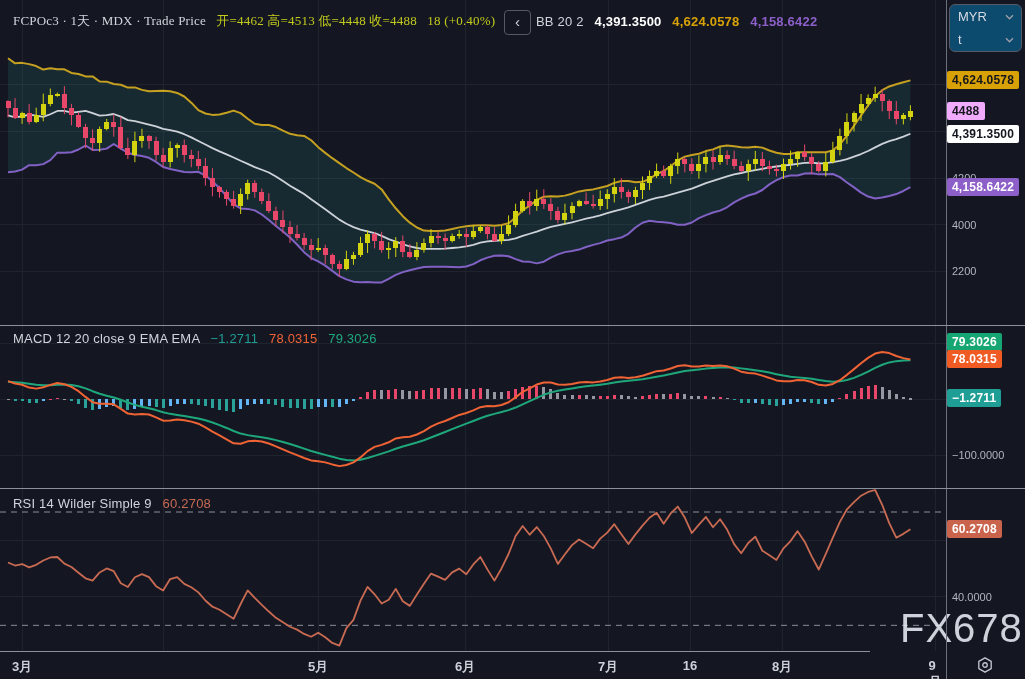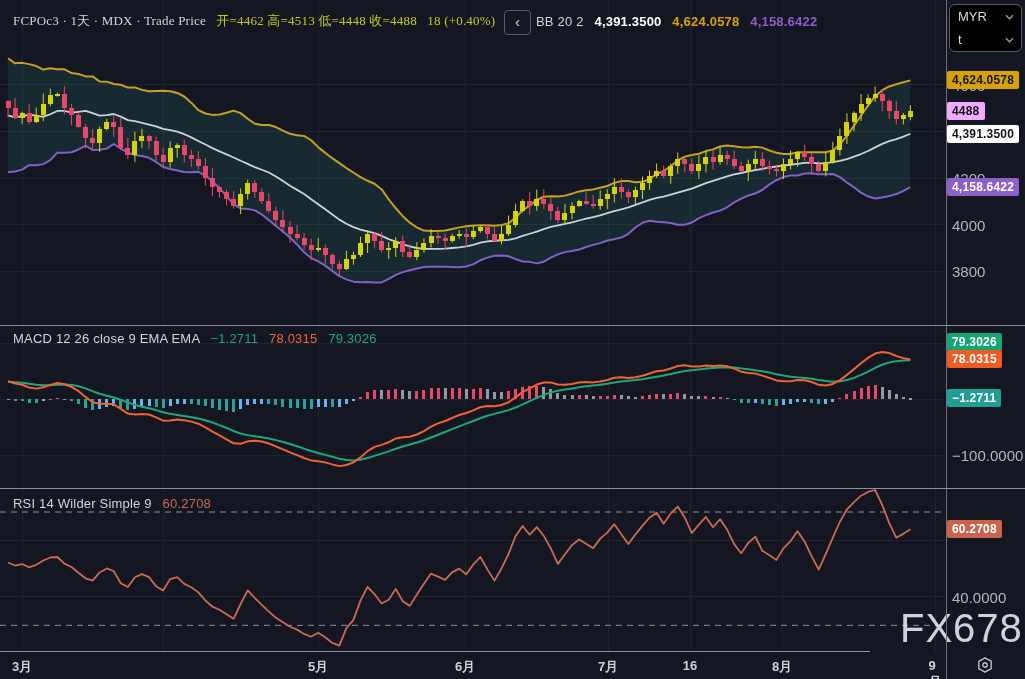--- a/index.html
+++ b/index.html
@@ -13,29 +13,29 @@
   #symbol-legend{left:13px;top:12px;font-family:Liberation Serif, serif;}
   #bb-legend{left:536px;top:14px;}
   #macd-legend{left:13px;top:331px;}
   #rsi-legend{left:13px;top:496px;}
   .back-btn{position:absolute;left:504px;top:10px;width:25px;height:23px;z-index:7;
             border:1px solid #565a66;border-radius:4px;color:#d1d4dc;text-align:center;
             font-size:15px;line-height:21px;cursor:pointer;background:rgba(20,23,34,.6);}
   #price-axis{position:absolute;left:946px;top:0;width:79px;height:651px;z-index:5;}
   .v-sep{position:absolute;left:946px;top:0;width:1px;height:679px;background:#6d717d;z-index:4;}
   .pane-sep{position:absolute;left:0;width:1025px;height:1px;background:#8d919c;z-index:5;}
-  .tick{position:absolute;left:6px;transform:translateY(-50%);font-size:15px;color:#b2b5be;z-index:1;}
+  .tick{position:absolute;left:6px;transform:translateY(-50%);font-size:11px;color:#b2b5be;z-index:1;}
   .badge{position:absolute;left:1px;transform:translateY(-50%);font-size:12px;font-weight:700;
          padding:2px 5px;border-radius:2px;z-index:3;letter-spacing:.2px;}
   #time-axis{position:absolute;left:0;top:651px;width:870px;height:28px;border-top:1px solid #8d919c;
              background:#141722;z-index:5;}
   .t-label{position:absolute;top:6px;transform:translateX(-50%);font-size:13px;font-weight:700;color:#cdd0d9;}
   #corner-btn{position:absolute;left:976px;top:656px;width:18px;height:18px;cursor:pointer;z-index:6;}
   #cur-box{position:absolute;left:949px;top:4px;width:71px;height:46px;z-index:8;
-           border:1px solid #565a66;border-radius:6px;background:#000000;}
+           border:1px solid #565a66;border-radius:6px;background:#0c4a6e;}
   .cur-row{height:23px;display:flex;align-items:center;justify-content:space-between;
            padding:0 7px 0 8px;font-size:13px;color:#d8dbe3;cursor:pointer;}
   #watermark{position:absolute;left:872px;top:606px;z-index:2;font-size:40px;color:#e8ecf4;
              opacity:.88;letter-spacing:1px;margin-left:28px;}
 </style>
 </head>
 <body>
 
 <div id="root">
 
@@ -471,39 +471,39 @@
   </div>
 
   <div class="legend" id="bb-legend">
     <span>BB 20 2</span>
     <b class="lg-val" id="bb-basis-txt" style="color: rgb(255, 255, 255);">4,391.3500</b>
     <b class="lg-val" id="bb-upper-txt" style="color: rgb(216, 162, 6);">4,624.0578</b>
     <b class="lg-val" id="bb-lower-txt" style="color: rgb(141, 95, 201);">4,158.6422</b>
   </div>
 
   <div class="legend" id="macd-legend">
-    <span>MACD 12 26 close 9 EMA EMA</span>
+    <span>MACD 12 20 close 9 EMA EMA</span>
     <span class="lg-val" id="macd-hist-txt" style="color: rgb(31, 158, 149);">−1.2711</span>
     <span class="lg-val" id="macd-line-txt" style="color: rgb(239, 99, 52);">78.0315</span>
     <span class="lg-val" id="macd-sig-txt" style="color: rgb(31, 167, 124);">79.3026</span>
   </div>
 
   <div class="legend" id="rsi-legend">
     <span>RSI 14 Wilder Simple 9</span>
     <span class="lg-val" id="rsi-val-txt" style="color: rgb(201, 106, 82);">60.2708</span>
   </div>
 
   <div id="watermark">FX678</div>
 
   <div id="price-axis">
       <div class="tick" style="top: 84.9767px;">4600</div>
       <div class="tick" style="top: 131.488px;">4400</div>
       <div class="tick" style="top: 178px;">4200</div>
       <div class="tick" style="top: 224.512px;">4000</div>
-      <div class="tick" style="top: 271.023px;">3800</div>
+      <div class="tick" style="top: 271.023px;">2200</div>
       <div class="tick" style="top: 455.002px;">−100.0000</div>
       <div class="tick" style="top: 596.999px;">40.0000</div>
       <div class="badge" style="top: 80.3692px; background: rgb(216, 162, 6); color: rgb(20, 22, 28);">4,624.0578</div>
       <div class="badge" style="top: 111.023px; background: #f0abfc; color: rgb(20, 22, 28);">4488</div>
       <div class="badge" style="top: 133.721px; background: rgb(255, 255, 255); color: rgb(20, 22, 28);">4,391.3500</div>
       <div class="badge" style="top: 187.073px; background: rgb(141, 95, 201); color: rgb(255, 255, 255);">4,158.6422</div>
       <div class="badge" style="top: 342.478px; background: rgb(22, 166, 115); color: rgb(255, 255, 255);">79.3026</div>
       <div class="badge" style="top: 359.478px; background: rgb(239, 91, 34); color: rgb(255, 255, 255);">78.0315</div>
       <div class="badge" style="top: 398.443px; background: rgb(31, 158, 149); color: rgb(255, 255, 255);">−1.2711</div>
       <div class="badge" style="top: 529.292px; background: rgb(201, 99, 76); color: rgb(255, 255, 255);">60.2708</div>

